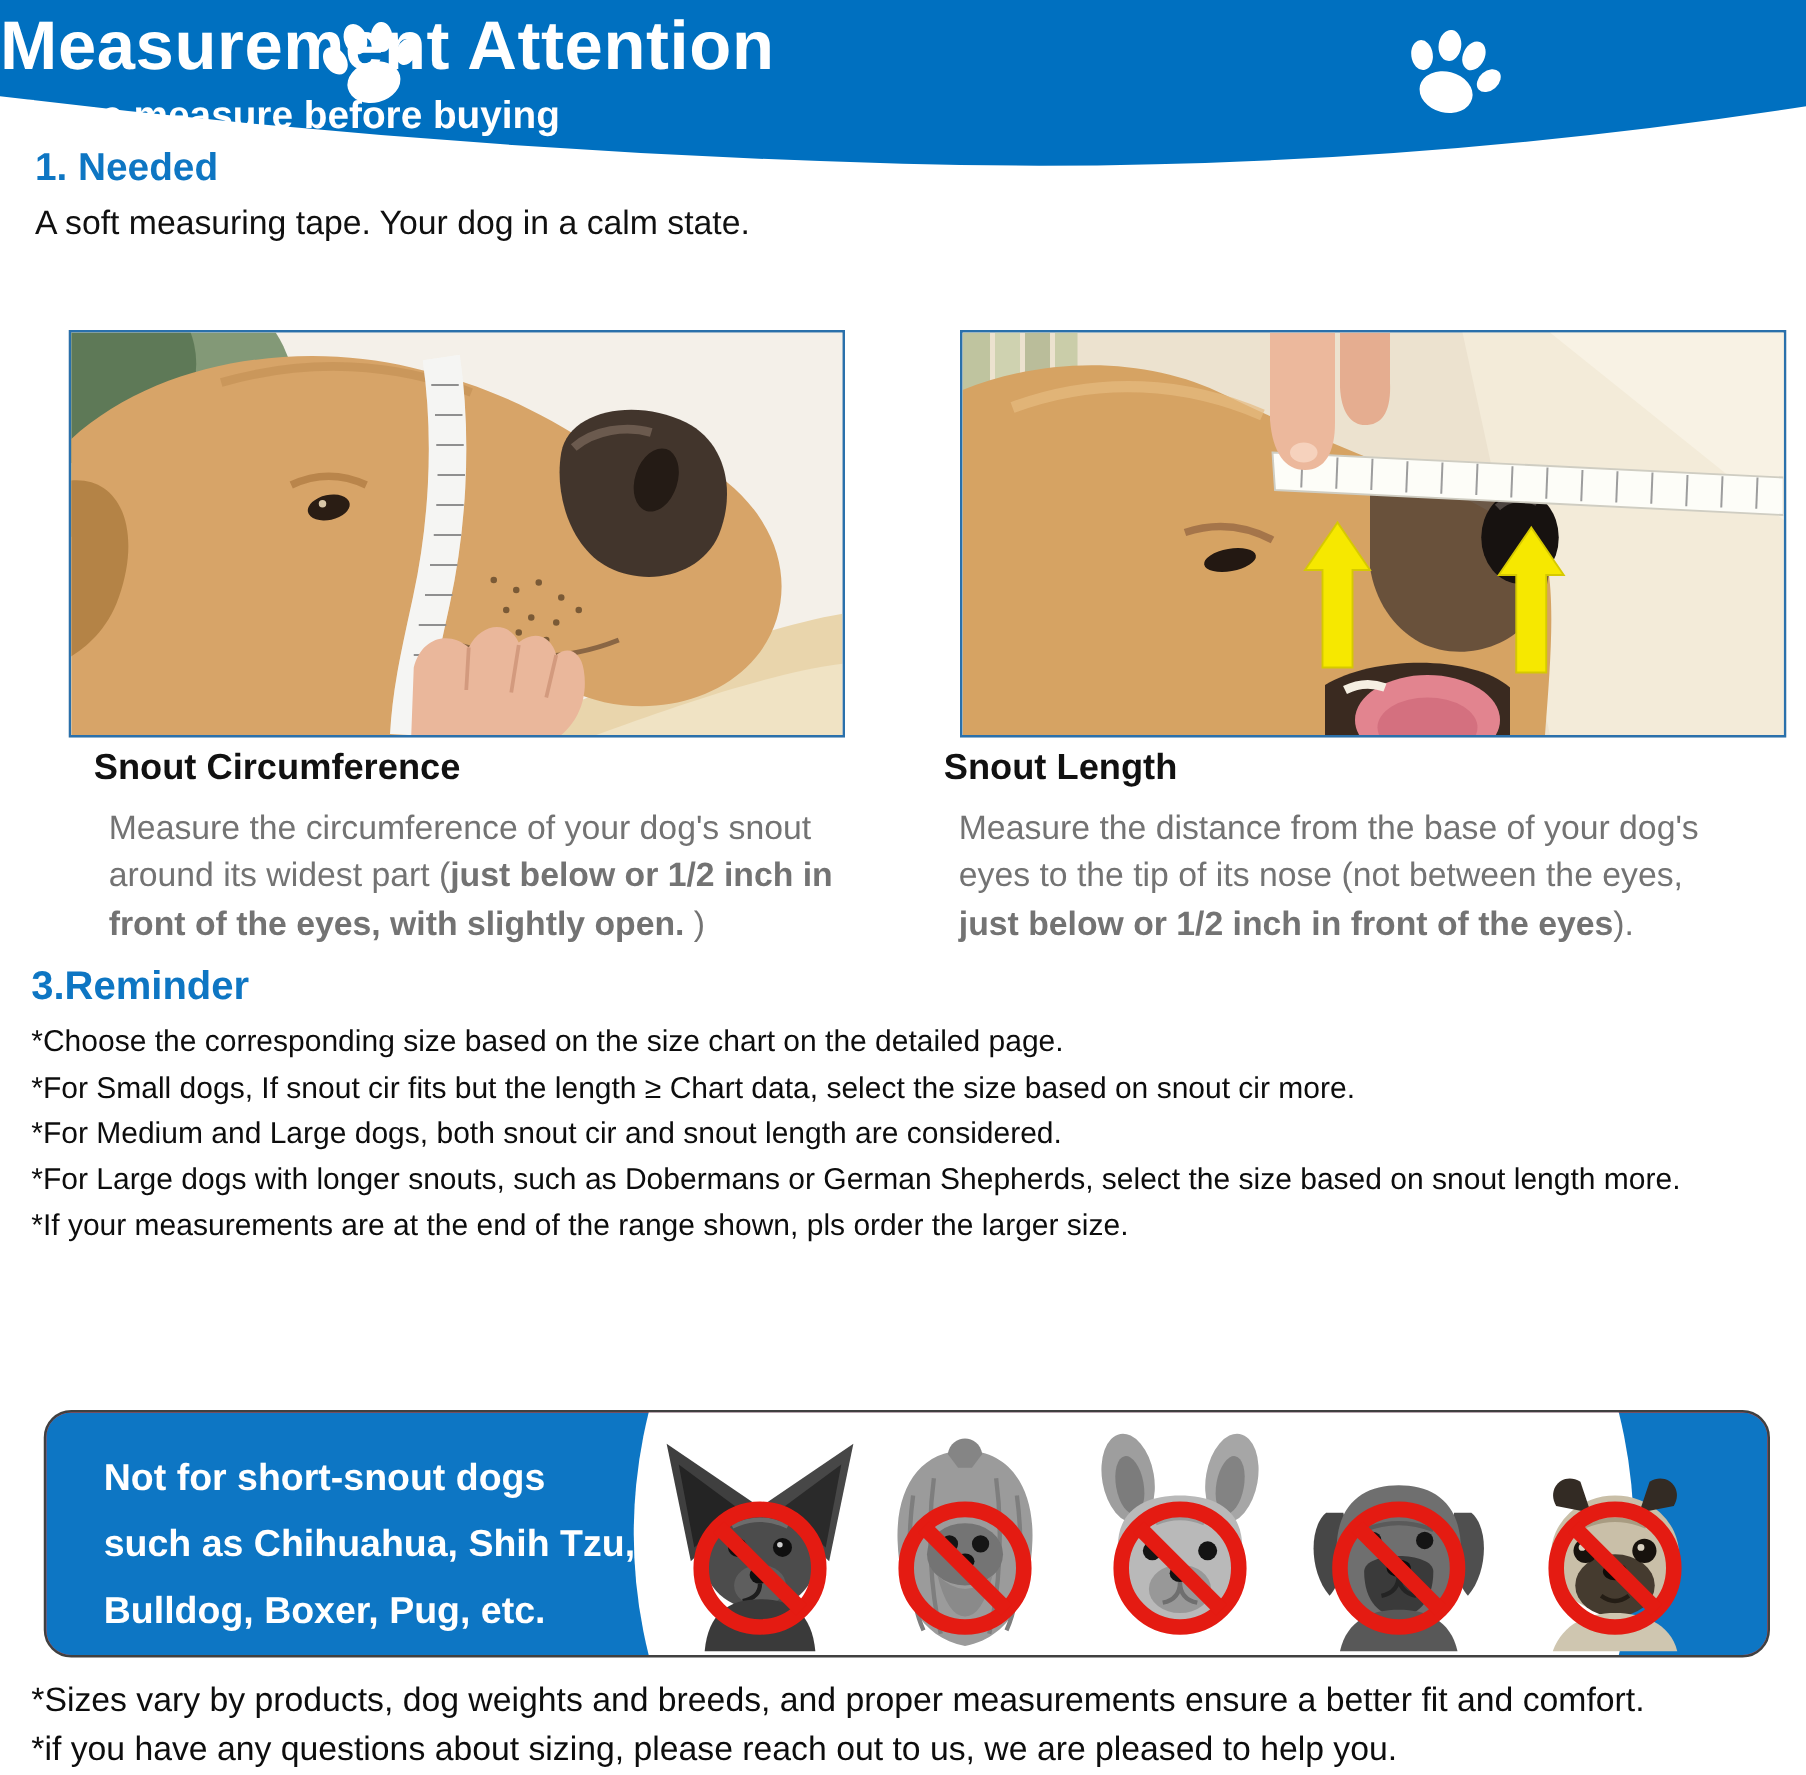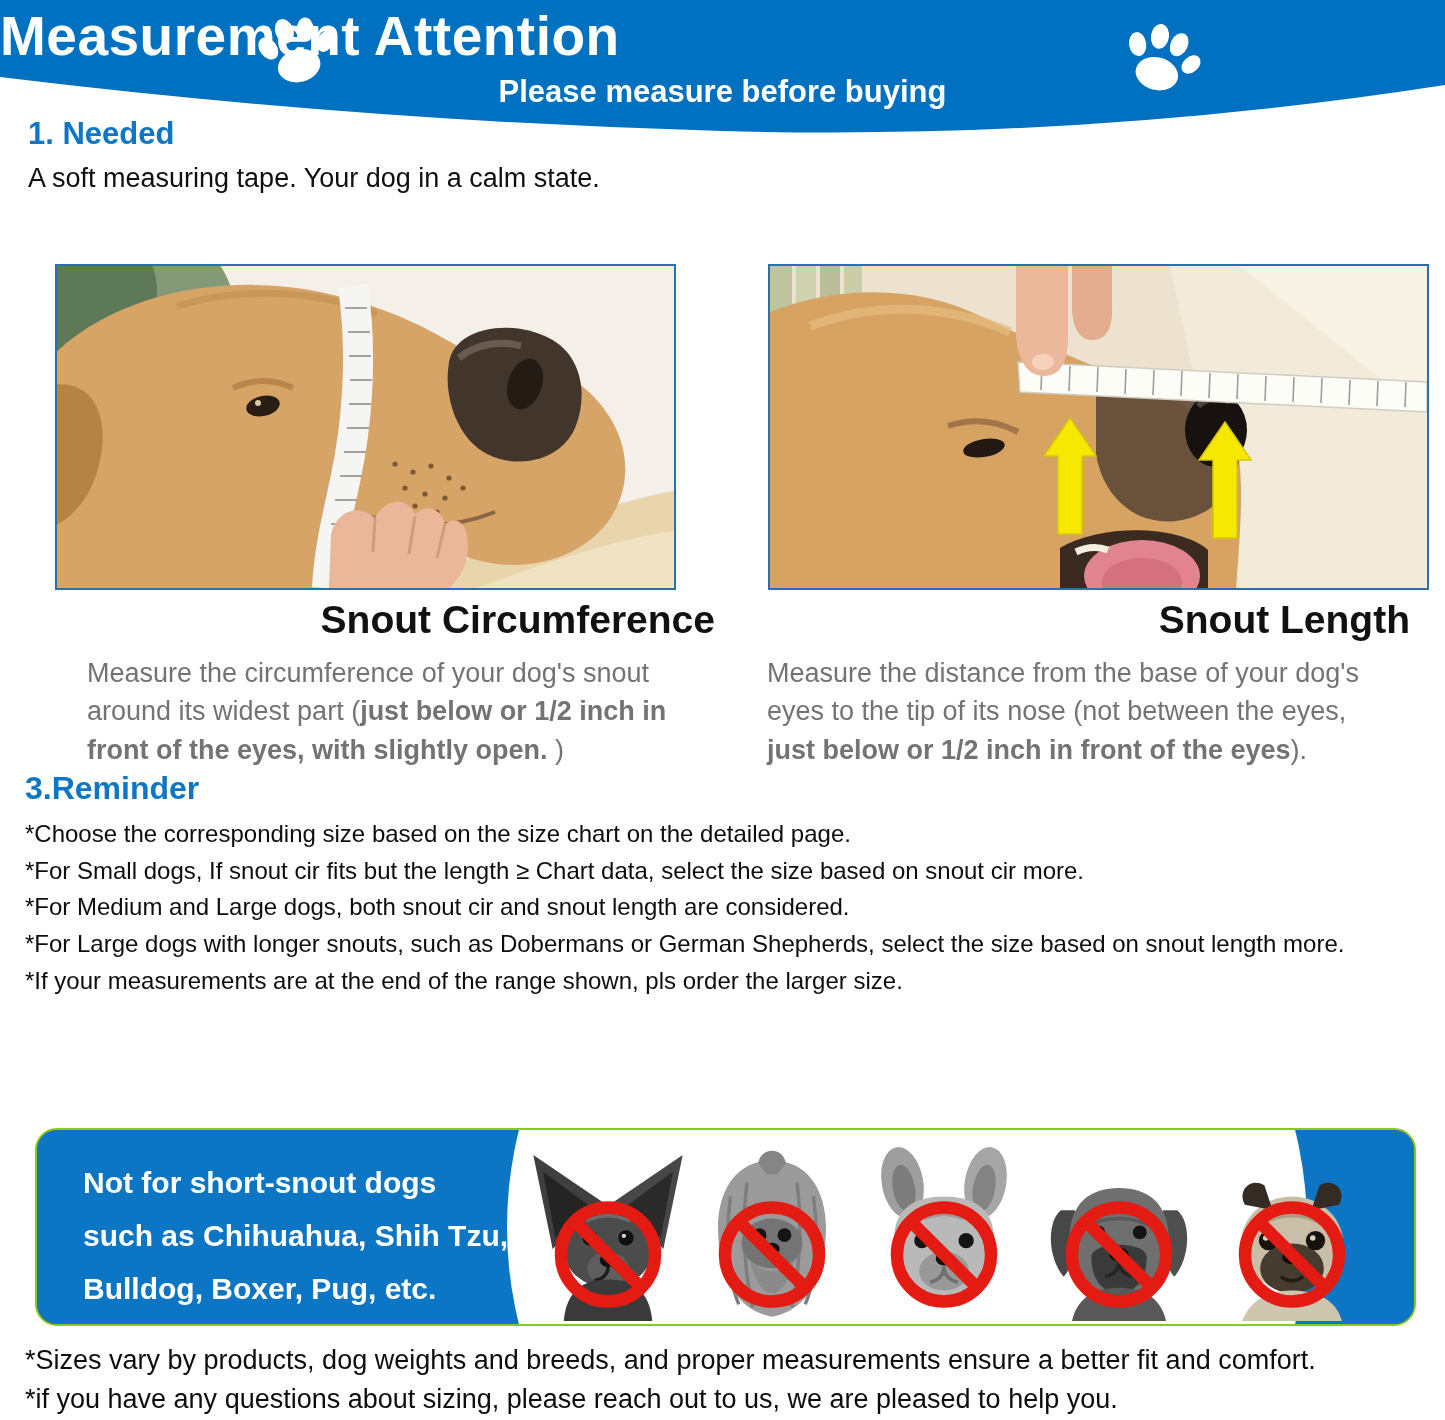--- a/index.html
+++ b/index.html
@@ -3,21 +3,21 @@
 <meta charset="utf-8">
 <style>
   html,body{margin:0;padding:0;background:#ffffff;}
   body{font-family:"Liberation Sans", sans-serif; -webkit-font-smoothing:antialiased;}
   #canvas{position:relative;width:1445px;height:1420px;background:#ffffff;overflow:hidden;}
 
   
   .banner-svg{position:absolute;left:0;top:0;width:1445px;height:190px;}
   .page-title{position:absolute;left:0;right:0;top:4px;text-align:left;
     color:#ffffff;font-size:55px;font-weight:bold;letter-spacing:.5px;}
-  .page-subtitle{position:absolute;left:0;right:0;top:74px;text-align:center;
+  .page-subtitle{position:absolute;left:0;right:0;top:74px;
     color:#ffffff;font-size:31px;font-weight:bold;}
   .paw{position:absolute;width:86px;height:86px;}
   .paw-left{left:252px;top:6px;transform:rotate(-14deg);}
   .paw-right{left:1118px;top:14px;transform:rotate(14deg);}
 
   
   .h-blue{position:absolute;color:#0e76c3;font-weight:bold;font-size:31px;}
   .body-text{position:absolute;color:#101010;font-size:27px;}
   #needed-heading{left:28px;top:116px;}
   #needed-body{left:28px;top:163px;}
@@ -27,32 +27,32 @@
   .photo{position:absolute;top:264px;height:322px;border:2px solid #2a70ab;box-sizing:content-box;
     overflow:hidden;background:#f1ece2;}
   #photo-left{left:55px;width:617px;}
   #photo-right{left:768px;width:657px;}
   .photo svg{display:block;}
 
   
   .caption{position:absolute;top:598px;}
   #caption-left{left:75px;width:640px;}
   #caption-right{left:755px;width:655px;}
-  .caption .cap-title{font-size:39px;font-weight:bold;color:#111;margin:0 0 8px 0;text-align:right;}
+  .caption .cap-title{font-size:29px;font-weight:bold;color:#111;margin:0 0 8px 0;}
   .caption .cap-body{font-size:27px;color:#737373;line-height:1.42;margin:12px;}
   .caption .cap-body b{font-weight:bold;}
 
   
   #reminder-heading{left:25px;top:770px;font-size:32px;}
   #reminder-list{position:absolute;left:25px;top:816px;width:1400px;}
   #reminder-list p{margin:0;font-size:24px;color:#0d0d0d;line-height:1.53;}
 
   
   #warning-box{position:absolute;left:35px;top:1128px;width:1377px;height:194px;
-    border:2px solid #84cc16;border-radius:22px;background:#ef4444;overflow:hidden;}
+    border:2px solid #404040;border-radius:22px;background:#ef4444;overflow:hidden;}
   #warning-blue{position:absolute;inset:0;background:#0d76c4;}
   #warning-blue::after{content:"";position:absolute;width:800px;height:800px;border-radius:50%;
     background:#ffffff;left:470px;top:-303px;}
   #warning-text{position:absolute;left:46px;top:26px;color:#ffffff;font-weight:bold;
     font-size:30px;line-height:53px;}
   .dog{position:absolute;top:10px;width:166px;height:182px;}
   .dog svg{width:100%;height:100%;display:block;}
   #dog-1{left:488px;} #dog-2{left:652px;} #dog-3{left:824px;} #dog-4{left:999px;} #dog-5{left:1172px;}
 
   

